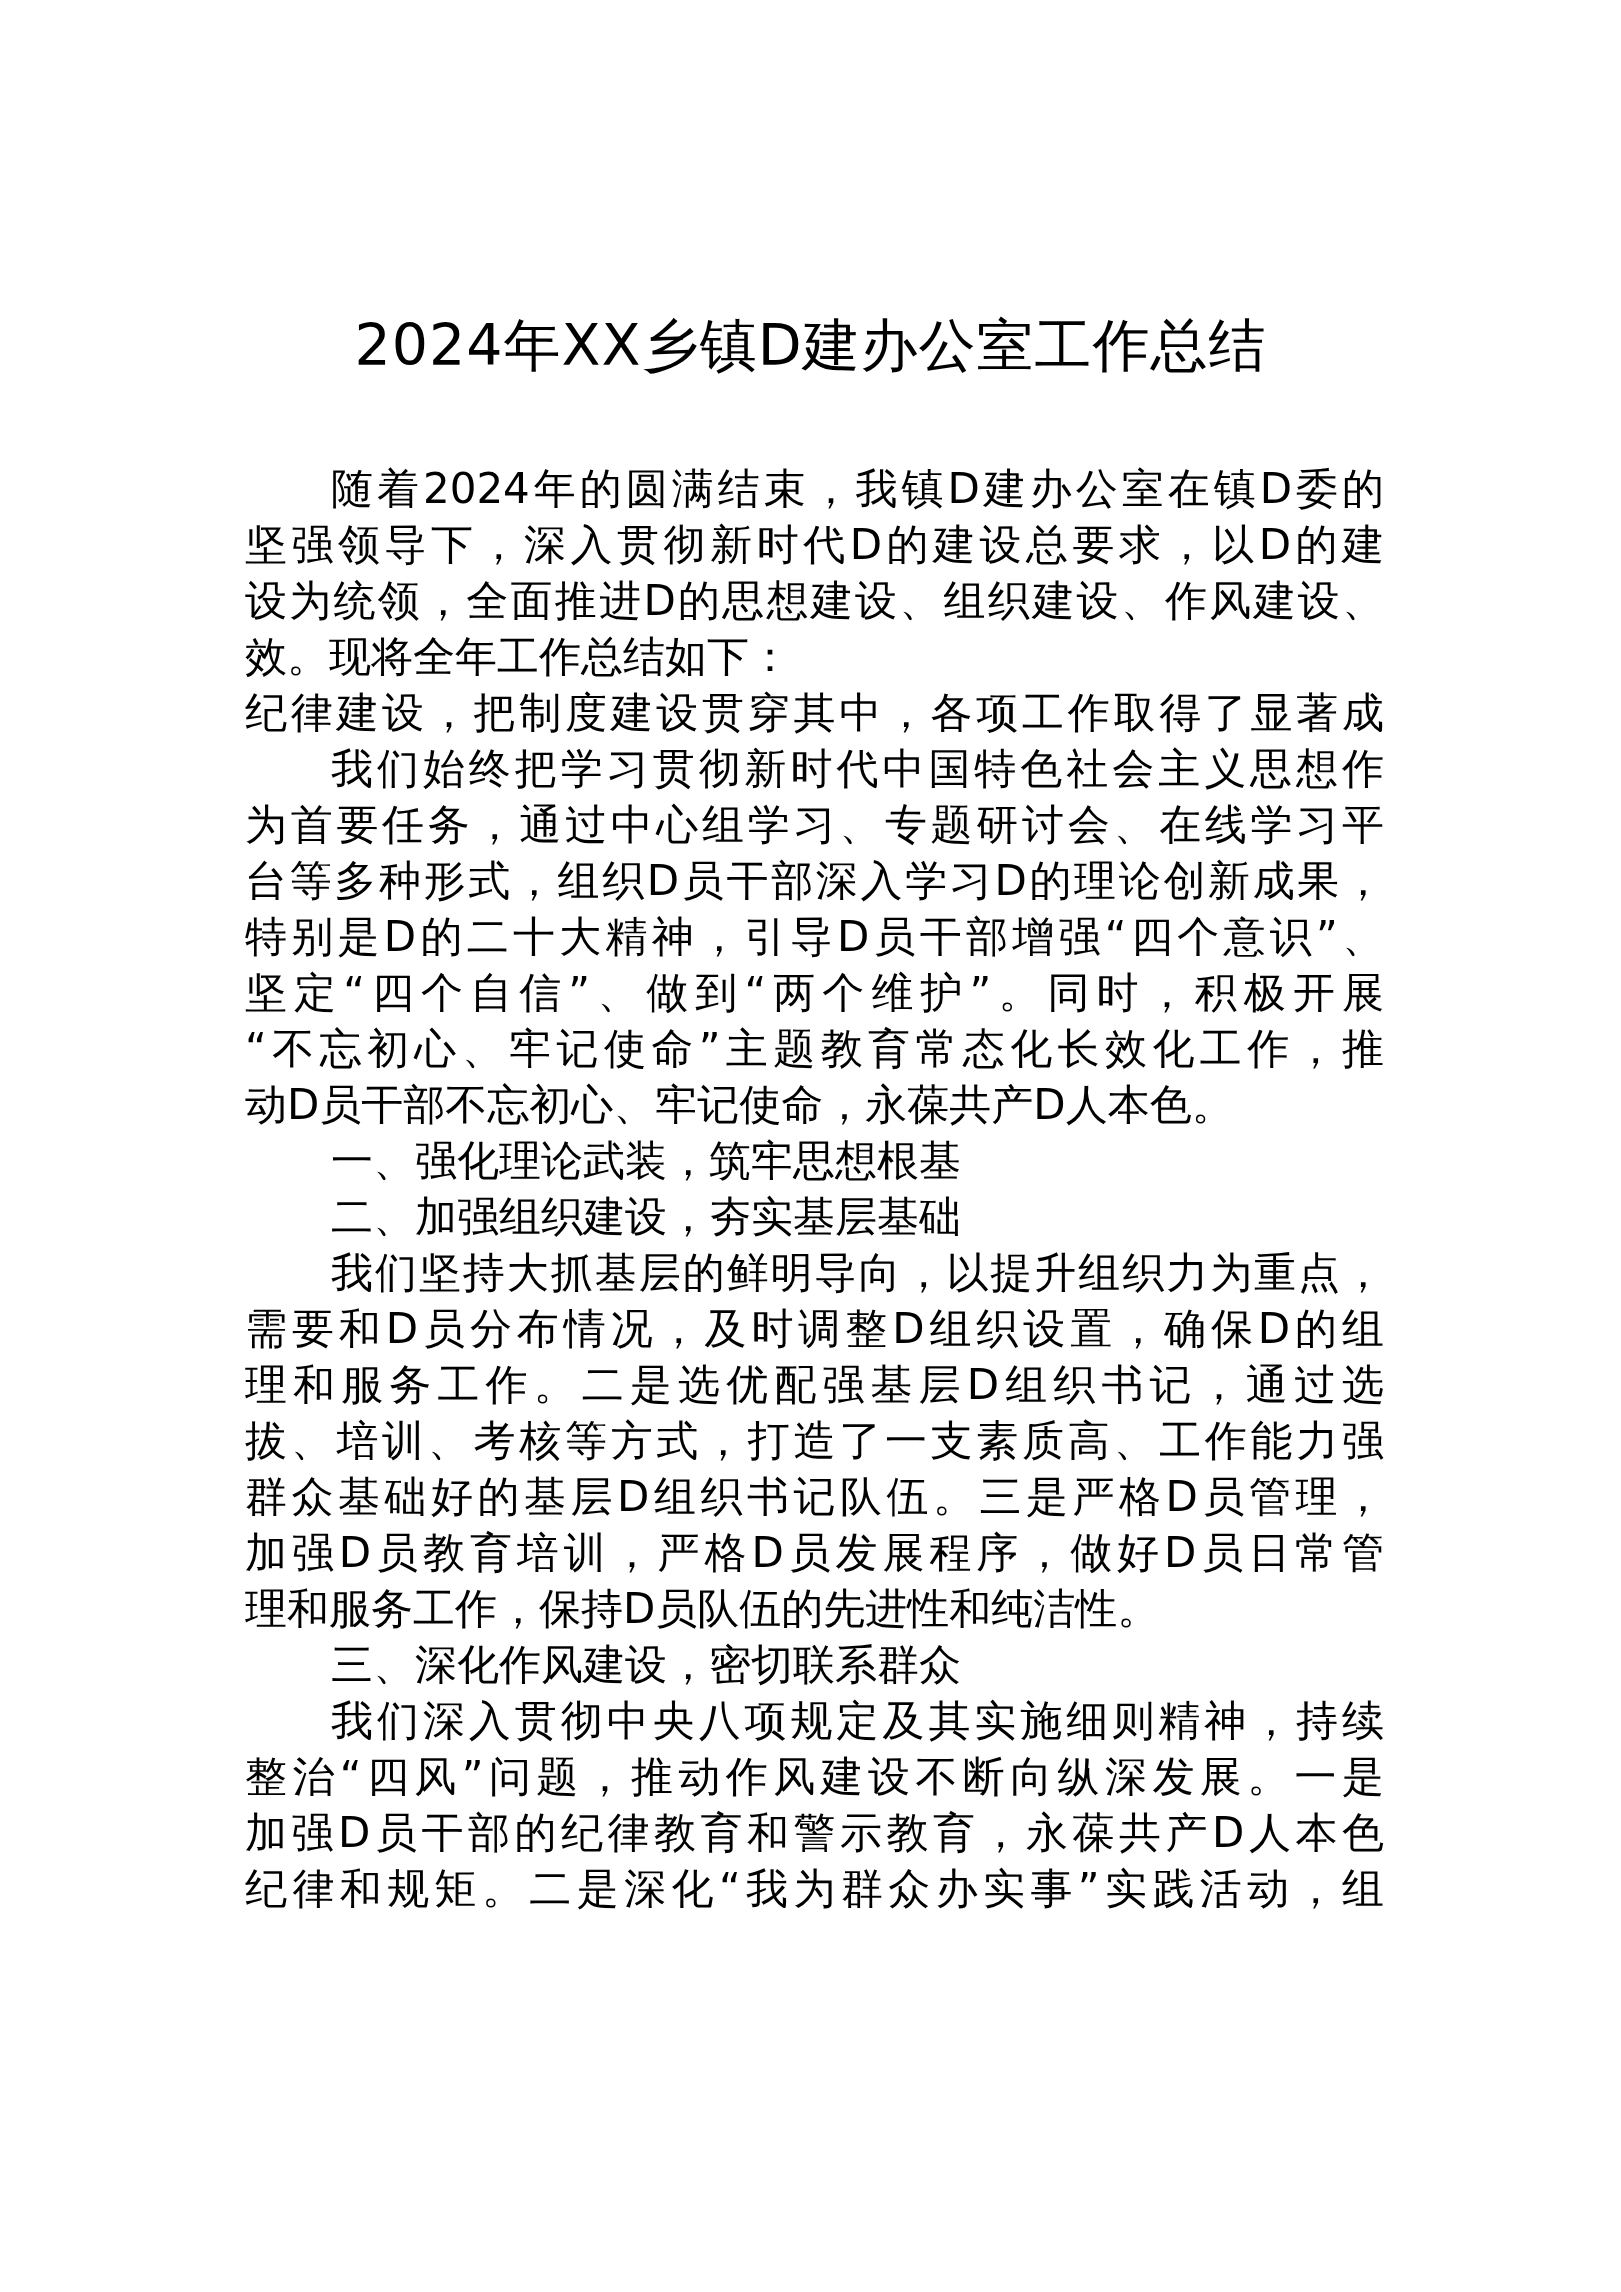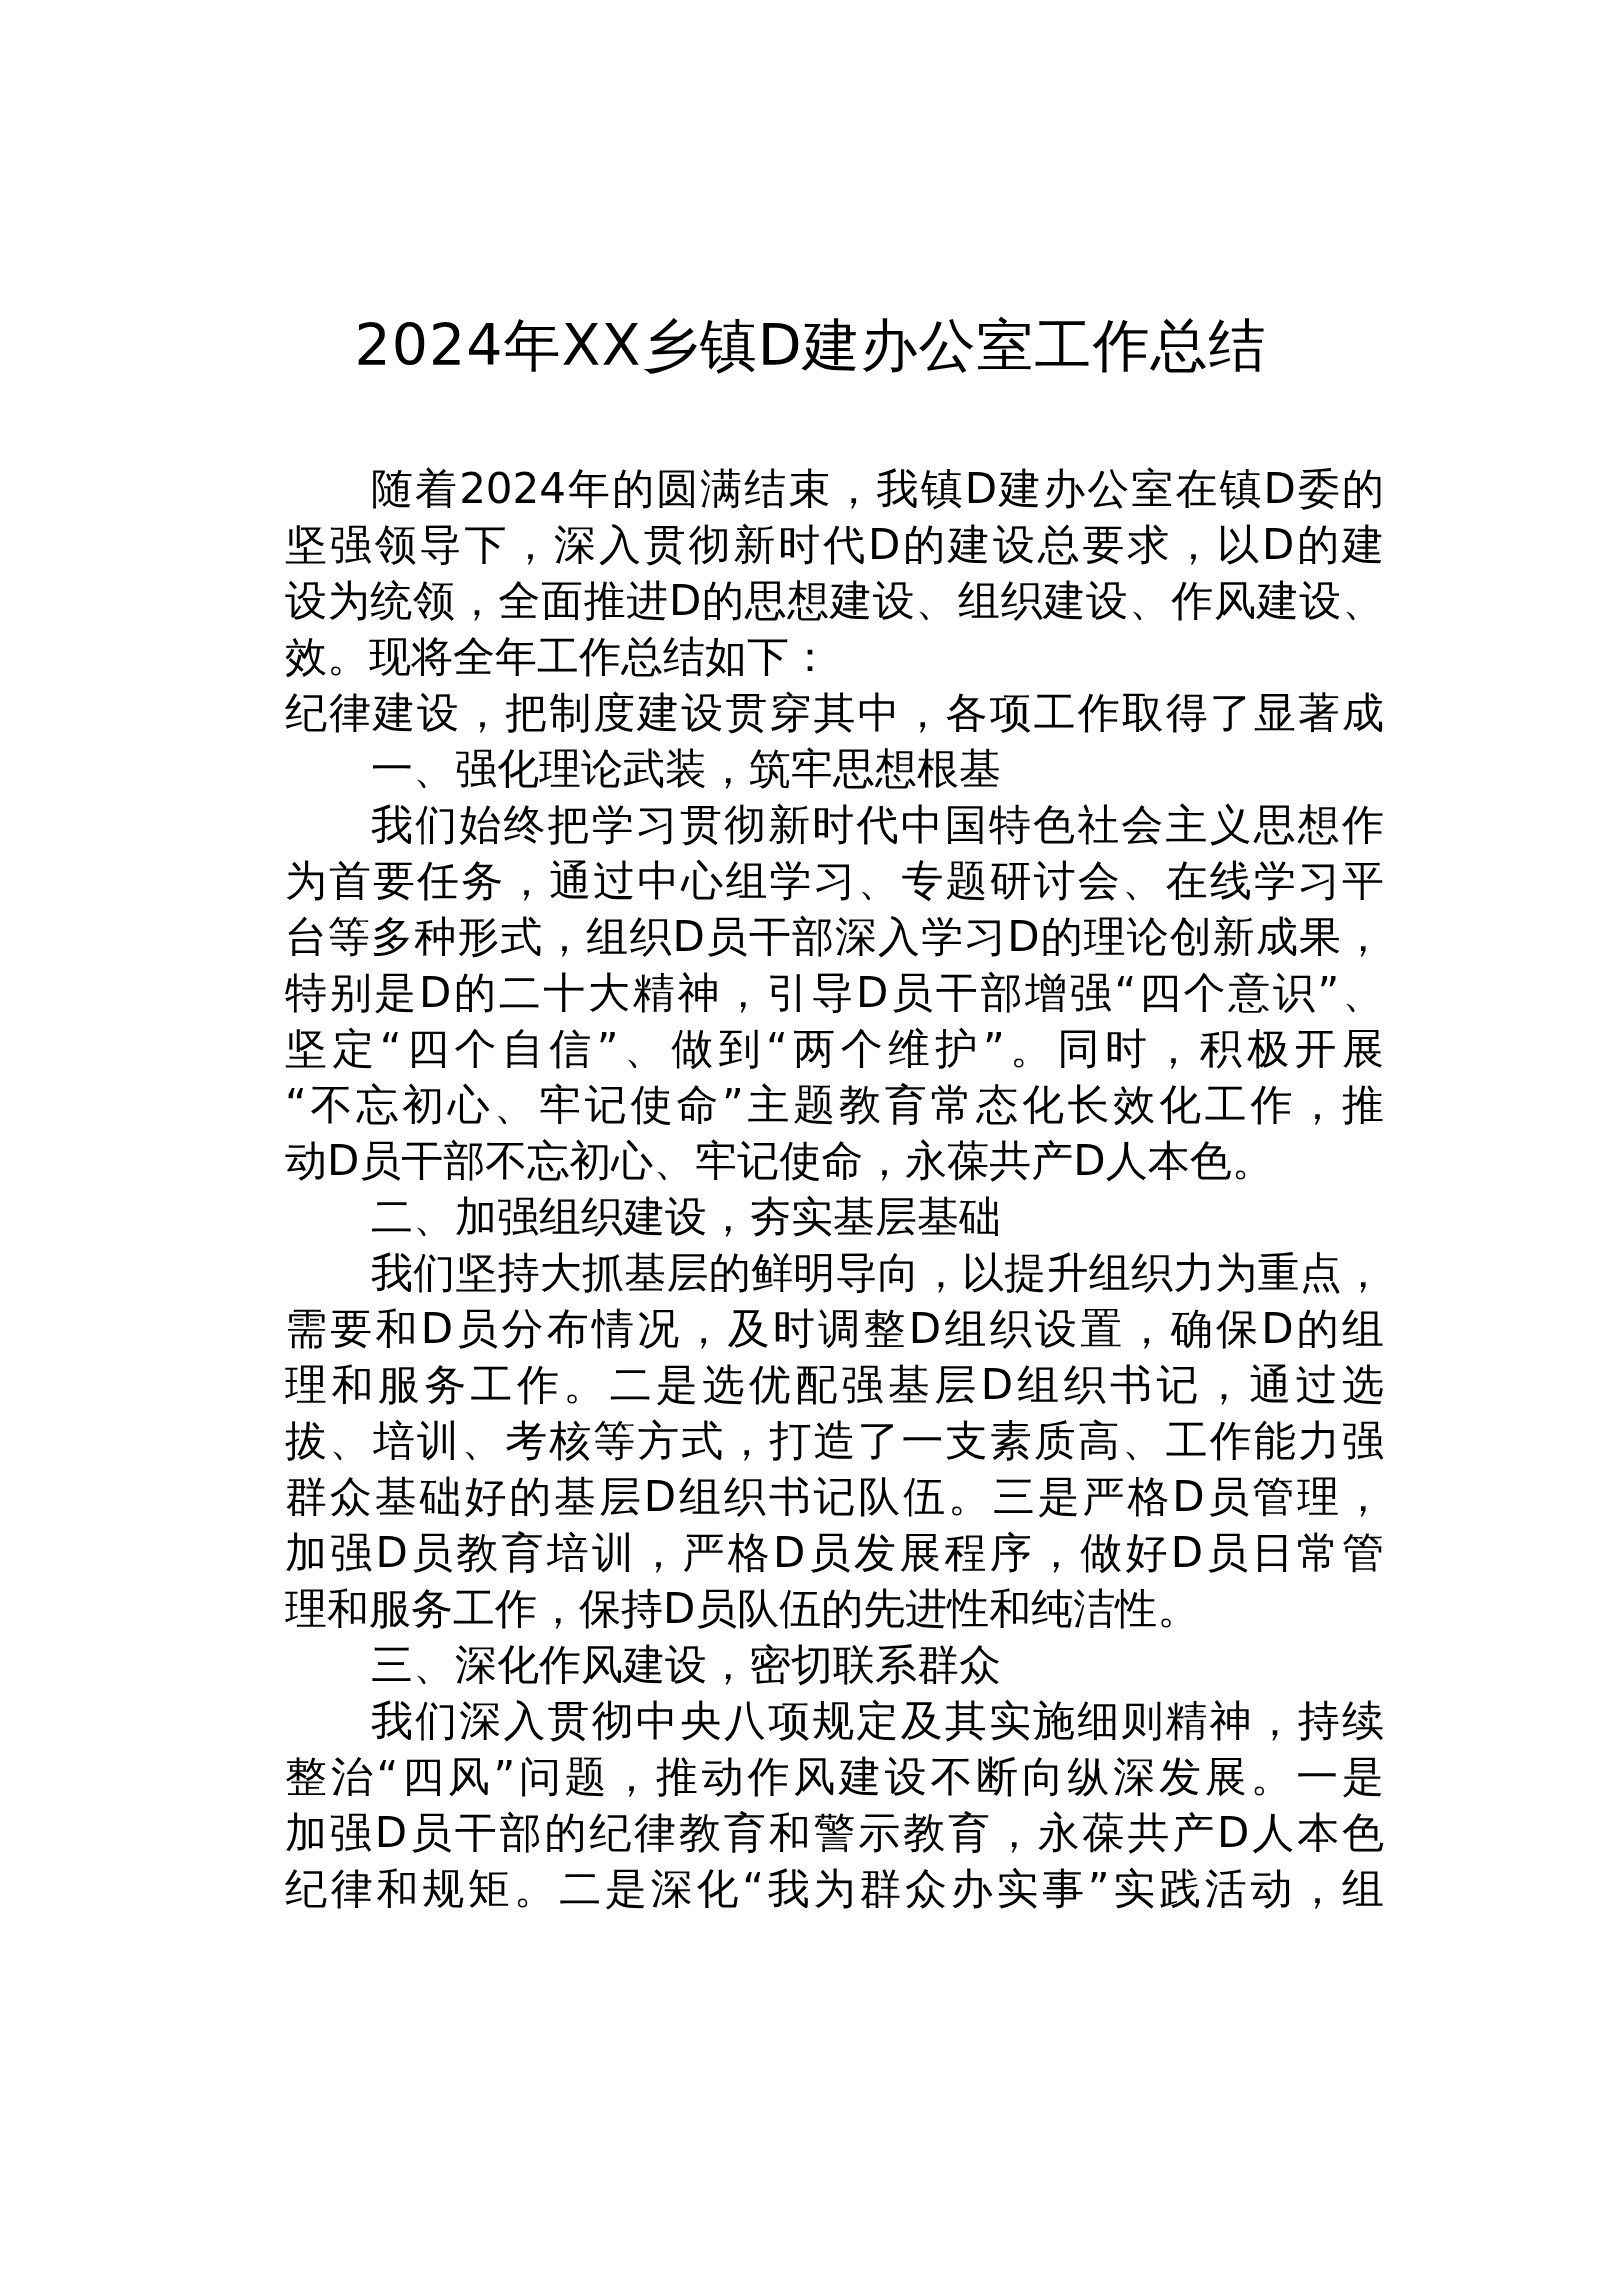--- a/index.html
+++ b/index.html
@@ -43,21 +43,20 @@
     }
     .line {
       display: block;
       height: 56px;
       font-size: 42px;
       line-height: 56px;
       white-space: nowrap;
       text-align: justify;
       text-align-last: justify;
       overflow: visible;
-      margin-left: 40px;
     }
     .line.last {
       text-align-last: left;
     }
     .line.indent {
       padding-left: 86px;
     }
   </style>
 </head>
 <body>
@@ -69,31 +68,31 @@
 
     <div>
       <span class="line indent">随着2024年的圆满结束，我镇D建办公室在镇D委的</span>
       <span class="line">坚强领导下，深入贯彻新时代D的建设总要求，以D的建</span>
       <span class="line">设为统领，全面推进D的思想建设、组织建设、作风建设、</span>
       <span class="line last">效。现将全年工作总结如下：</span>
       <span class="line">纪律建设，把制度建设贯穿其中，各项工作取得了显著成</span>
     </div>
 
     <div>
-      <span class="line indent last">一、强化理论武装，筑牢思想根基</span>
-    </div>
-
-    <div>
       <span class="line indent">我们始终把学习贯彻新时代中国特色社会主义思想作</span>
       <span class="line">为首要任务，通过中心组学习、专题研讨会、在线学习平</span>
       <span class="line">台等多种形式，组织D员干部深入学习D的理论创新成果，</span>
       <span class="line">特别是D的二十大精神，引导D员干部增强“四个意识”、</span>
       <span class="line">坚定“四个自信”、做到“两个维护”。同时，积极开展</span>
       <span class="line">“不忘初心、牢记使命”主题教育常态化长效化工作，推</span>
       <span class="line last">动D员干部不忘初心、牢记使命，永葆共产D人本色。</span>
+    </div>
+
+    <div>
+      <span class="line indent last">一、强化理论武装，筑牢思想根基</span>
     </div>
 
     <div>
       <span class="line indent last">二、加强组织建设，夯实基层基础</span>
     </div>
 
     <div>
       <span class="line indent">我们坚持大抓基层的鲜明导向，以提升组织力为重点，</span>
       <span class="line">需要和D员分布情况，及时调整D组织设置，确保D的组</span>
       <span class="line">理和服务工作。二是选优配强基层D组织书记，通过选</span>

